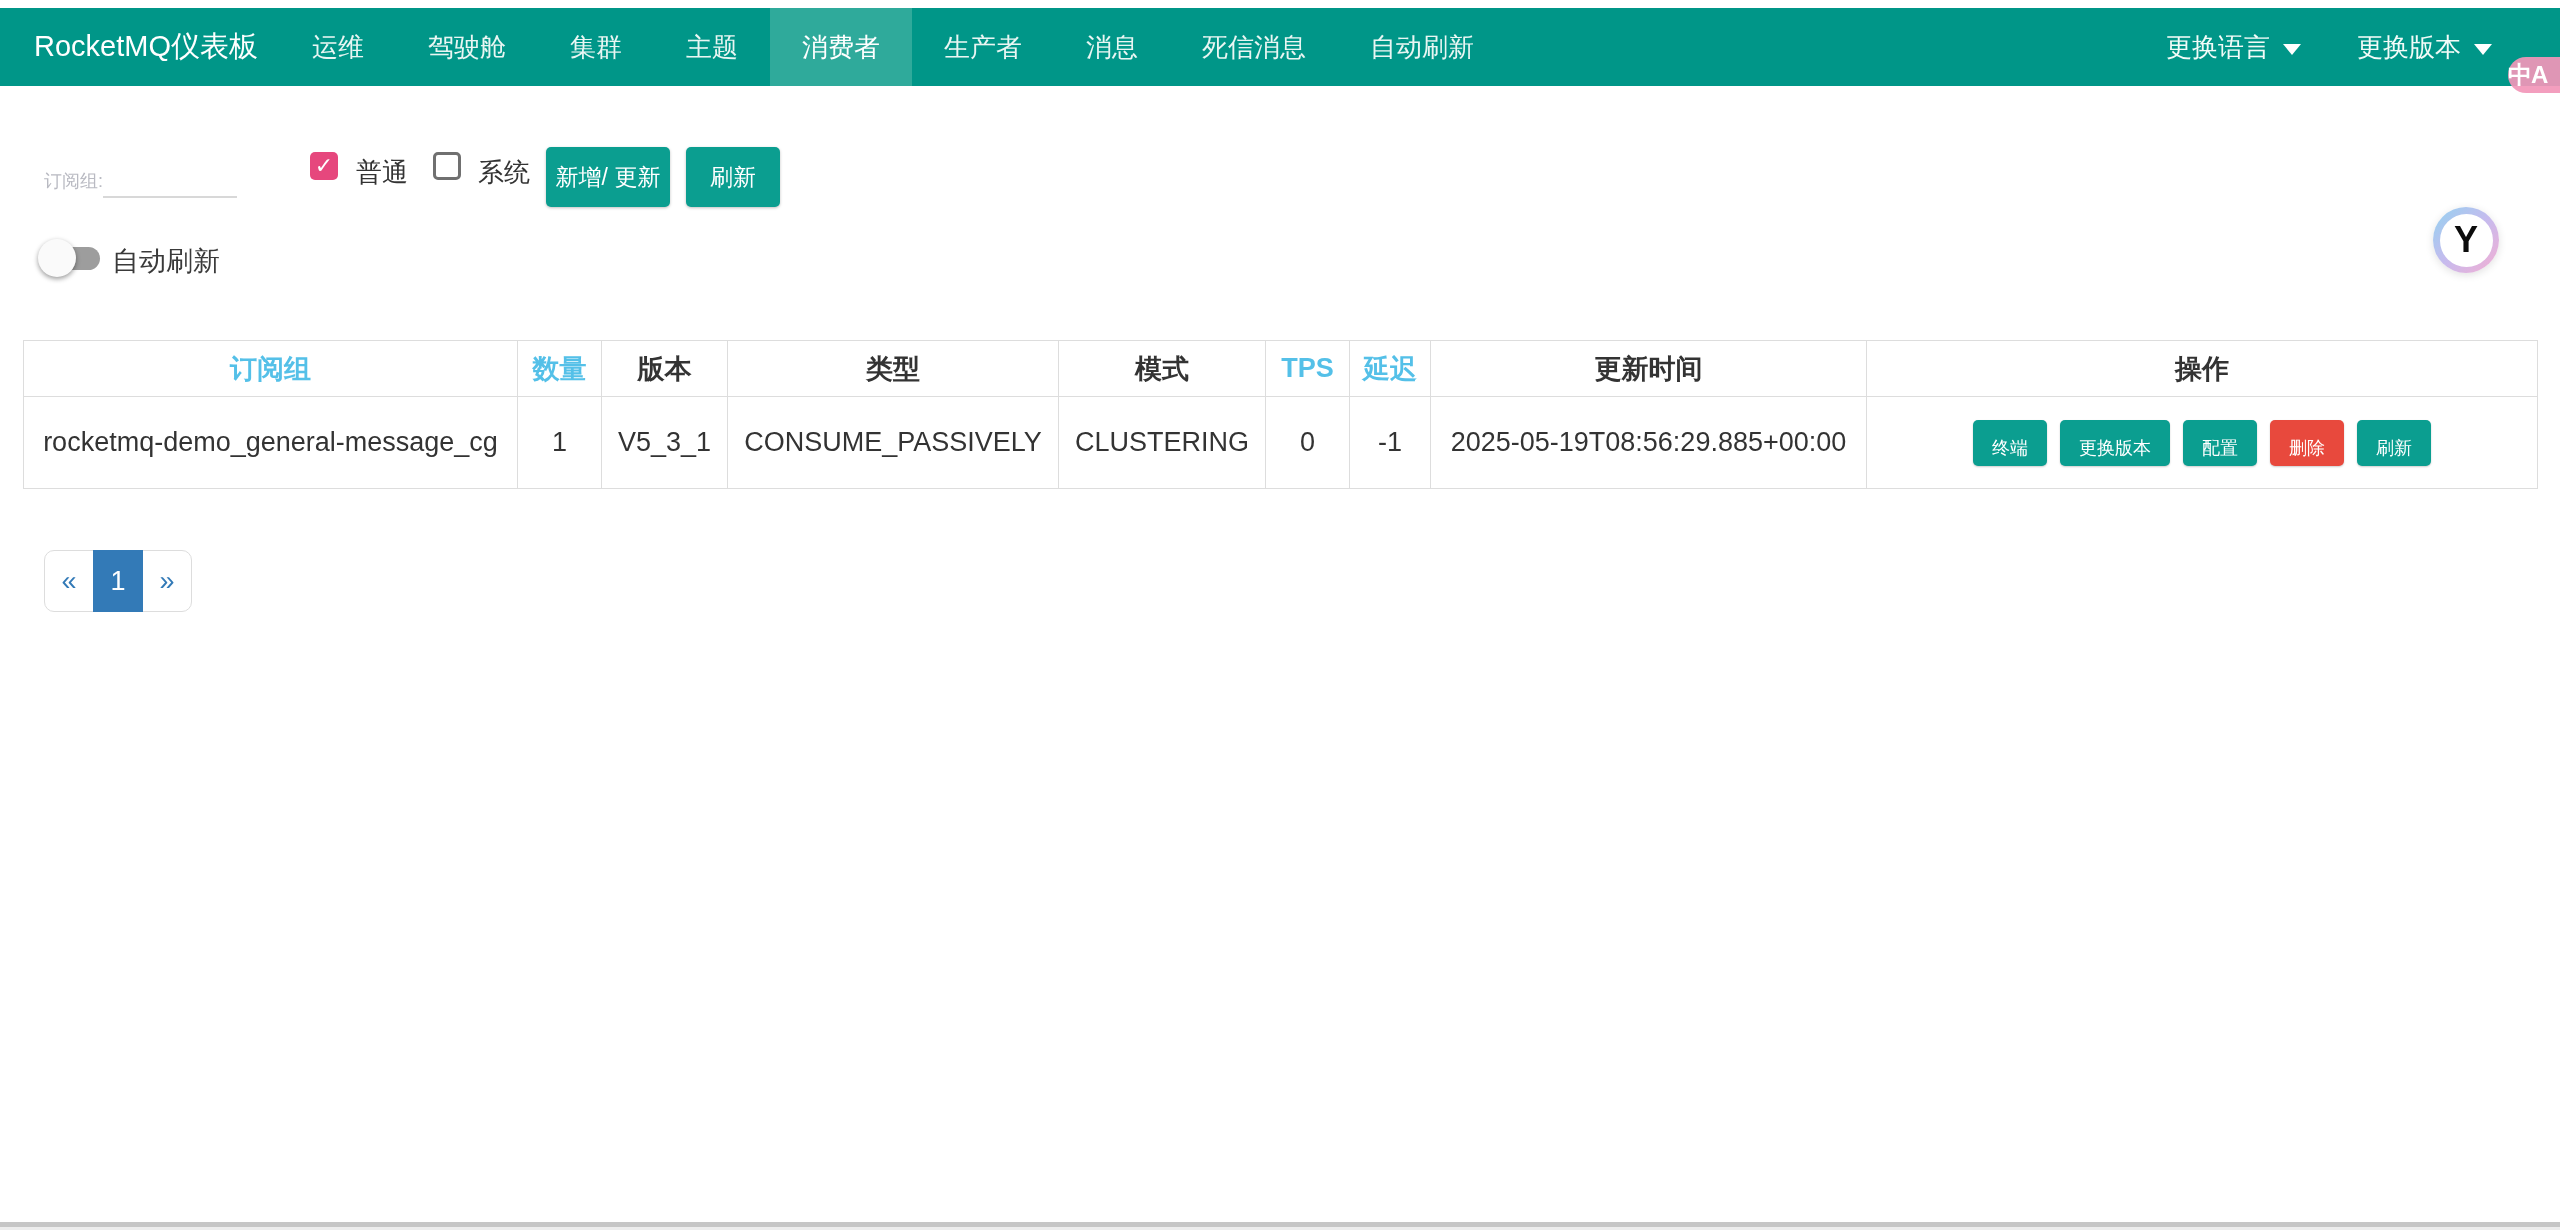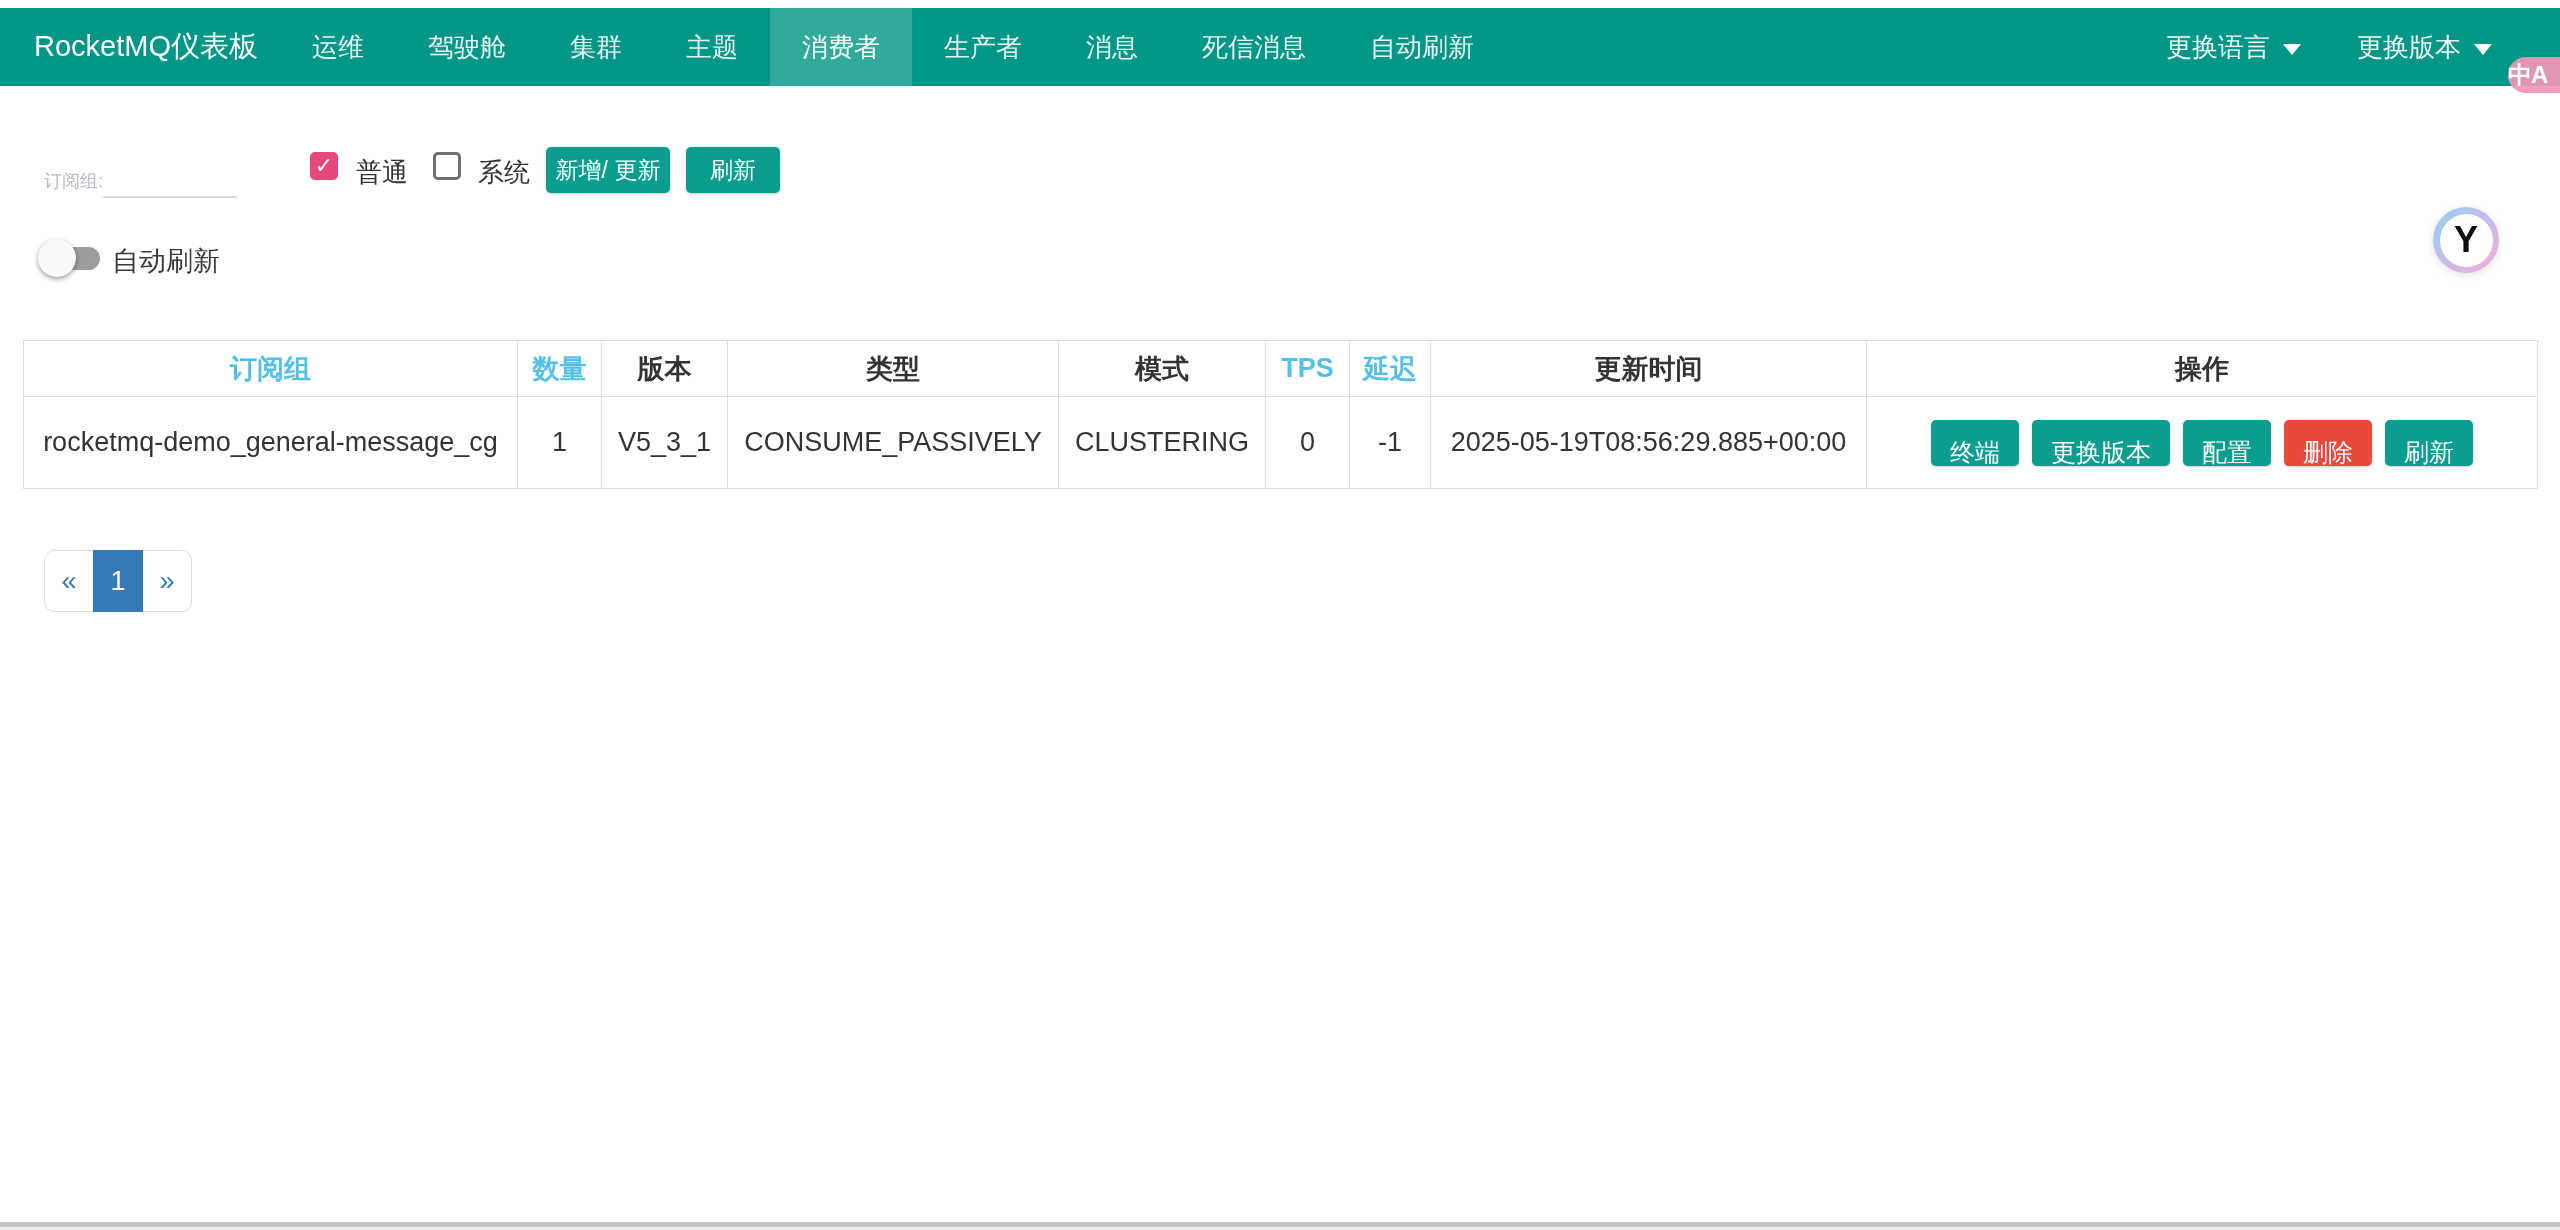--- a/index.html
+++ b/index.html
@@ -47,21 +47,21 @@
     position:absolute; width:28px; height:28px; border-radius:5px; cursor:pointer;
     display:flex; align-items:center; justify-content:center;
   }
   .cb-checked { left:310px; top:152px; background:#e6477d; color:#fff; font-size:22px; font-weight:bold; }
   .cb-unchecked { left:433px; top:152px; background:#fff; border:3px solid #707070; }
   .cb-label { position:absolute; top:155px; font-size:26px; color:#333; cursor:pointer; }
   .cb-label-normal { left:356px; }
   .cb-label-system { left:478px; }
 
   .btn {
-    position:absolute; height:46px; border:none; border-radius:5px; cursor:pointer;
+    position:absolute; height:60px; border:none; border-radius:5px; cursor:pointer;
     color:#fff; font-size:23px; font-family:inherit;
     box-shadow:0 1px 3px rgba(0,0,0,0.25);
   }
   .btn-teal { background:#0b9e90; }
   .btn-add { left:546px; top:147px; width:124px; }
   .btn-refresh-top { left:686px; top:147px; width:94px; }
 
   .switch { position:absolute; left:38px; top:238px; width:64px; height:40px; cursor:pointer; }
   .switch-track {
     position:absolute; left:6px; top:9px; width:56px; height:23px;
@@ -99,21 +99,21 @@
   .grid th, .grid td {
     border:1px solid #ddd; text-align:center; vertical-align:middle;
     font-size:27px; overflow:hidden; white-space:nowrap;
   }
   .grid th { height:56px; font-weight:bold; color:#333; }
   .grid th.th-link { color:#54c0e8; cursor:pointer; }
   .grid td { height:92px; color:#333; }
   .actions-cell { display:flex; align-items:center; justify-content:center; gap:13px; }
   .action-btn {
     height:46px; padding:16px 19px; border:none; border-radius:5px; cursor:pointer;
-    color:#fff; font-size:25px; font-family:inherit; white-space:nowrap;
+    color:#fff; font-size:18px; font-family:inherit; white-space:nowrap;
     box-shadow:0 1px 2px rgba(0,0,0,0.2);
   }
   .action-teal { background:#0b9e90; }
   .action-red { background:#e8493d; }
 
   
   .pagination { position:absolute; left:44px; top:550px; display:flex; }
   .page-cell {
     width:50px; height:62px; margin-left:-1px;
     border:1px solid #ddd; background:#fff;

